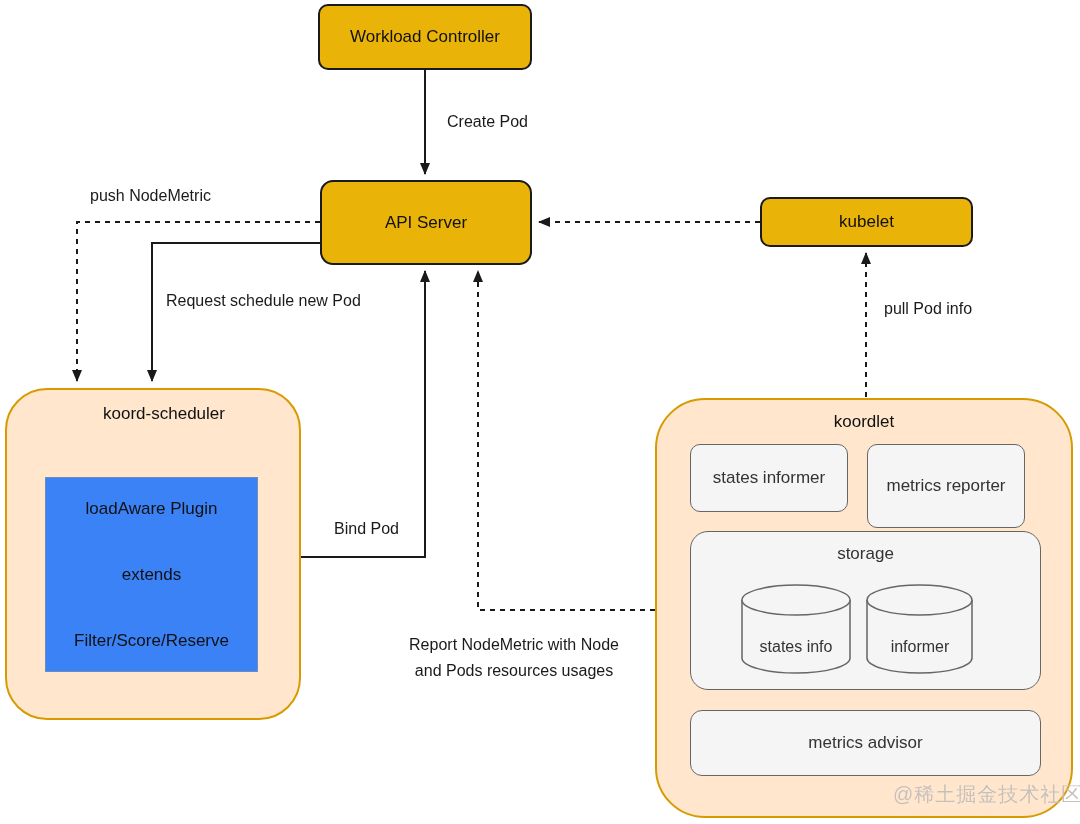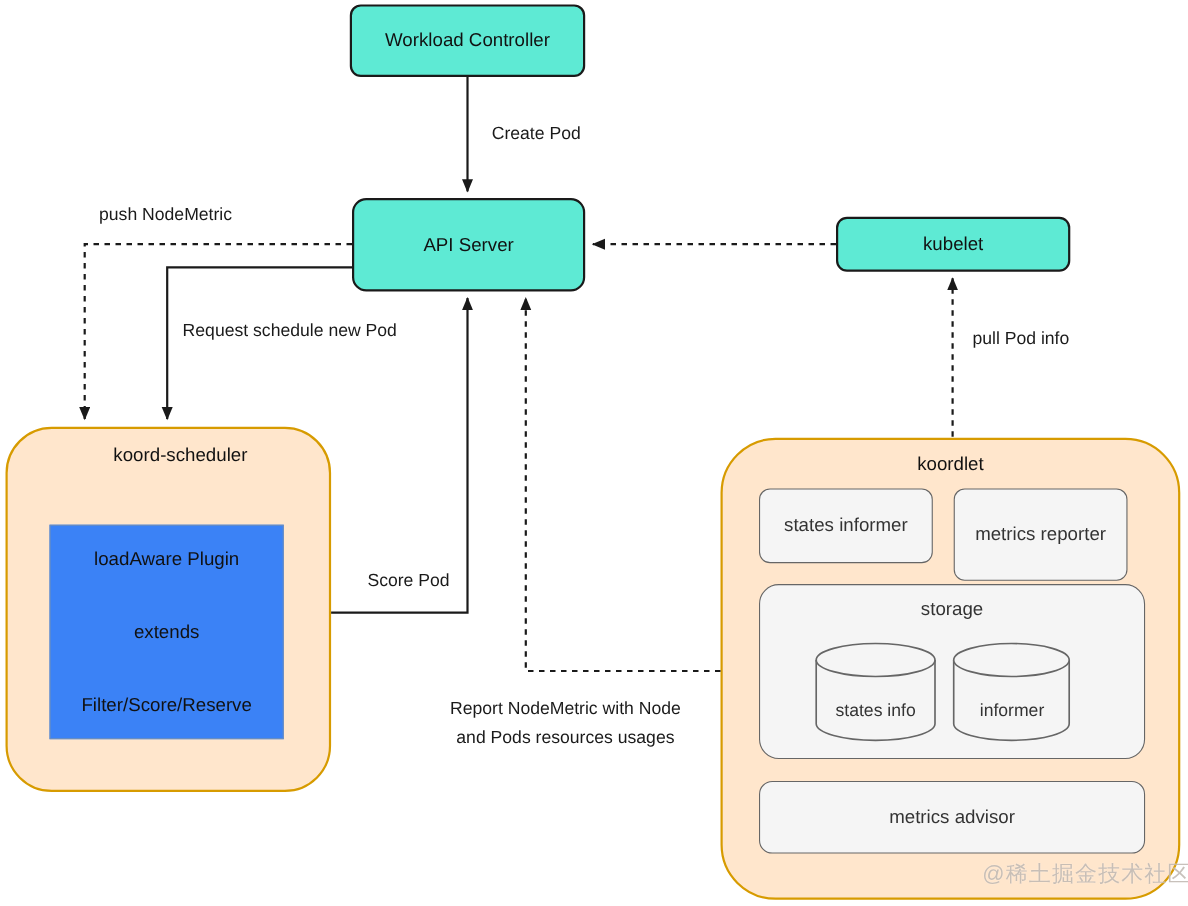--- a/index.html
+++ b/index.html
@@ -15,21 +15,21 @@
   .node {
     position: absolute;
     box-sizing: border-box;
     display: flex;
     align-items: center;
     justify-content: center;
     text-align: center;
   }
   
   .white-box {
-    background: #5eead4;
+    background: #eab308;
     border: 2px solid #1a1a1a;
     font-size: 17px;
   }
   .n-workload  { left: 318px; top: 4px;   width: 214px; height: 66px; border-radius: 10px; }
   .n-apiserver { left: 320px; top: 180px; width: 212px; height: 85px; border-radius: 13px; }
   .n-kubelet   { left: 760px; top: 197px; width: 213px; height: 50px; border-radius: 10px; }
 
   
   .container-box {
     position: absolute;
@@ -190,21 +190,21 @@
       <ellipse class="cyl" cx="919.5" cy="600" rx="52.5" ry="15"></ellipse>
     </g>
   </svg>
 
   <div class="cyl-label l-statesinfo">states info</div>
   <div class="cyl-label l-metricsdb">informer</div>
 
   <div class="edge-label l-createpod">Create Pod</div>
   <div class="edge-label l-pushmetric">push NodeMetric</div>
   <div class="edge-label l-requestsched">Request schedule new Pod</div>
-  <div class="edge-label l-bindpod">Score Pod</div>
+  <div class="edge-label l-bindpod">Bind Pod</div>
   <div class="edge-label l-pullpod">pull Pod info</div>
   <div class="edge-label l-report">
     <div>Report NodeMetric with Node</div>
     <div>and Pods resources usages</div>
   </div>
 
   <div class="watermark">@稀土掘金技术社区</div>
 
 </div>
 

